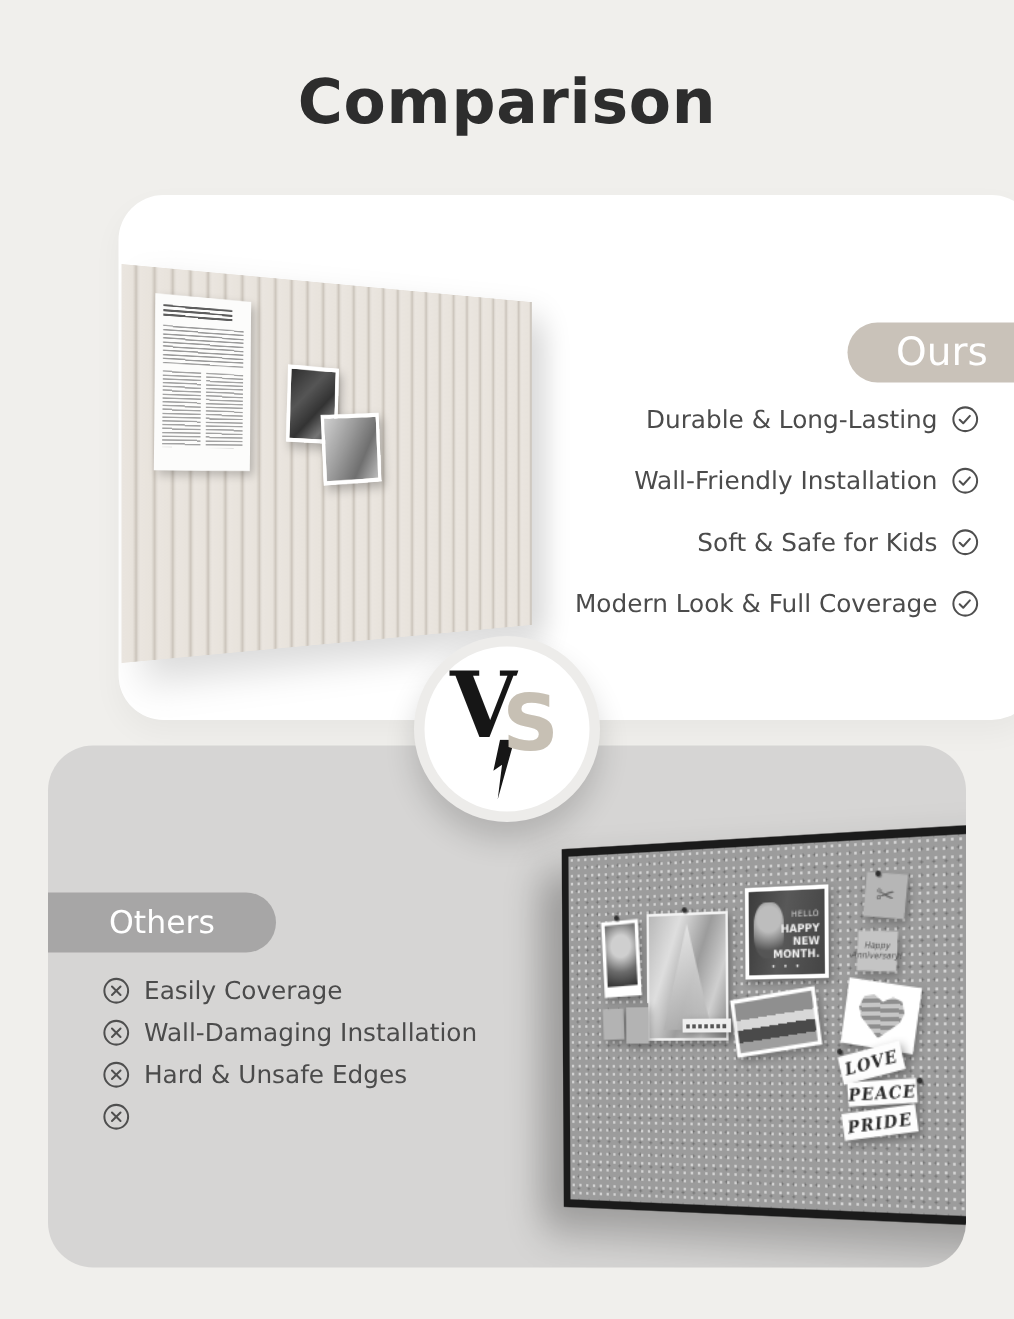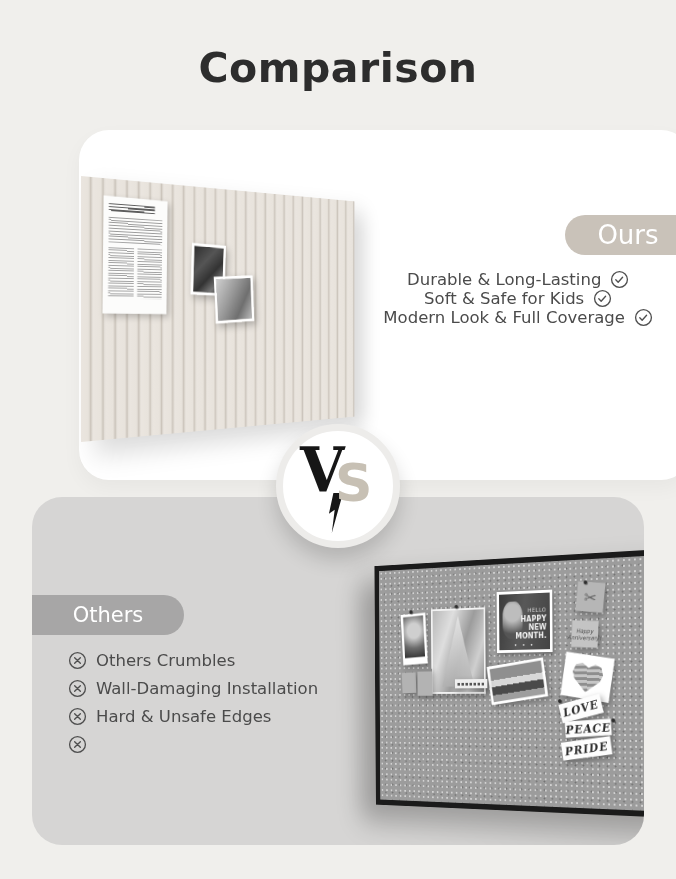--- a/index.html
+++ b/index.html
@@ -26,21 +26,21 @@
   .doc .c{flex:1;height:52px;background:repeating-linear-gradient(180deg,#a3a3a3 0 1px,transparent 1px 2.6px);}
   .photo{position:absolute;border:3px solid #fff;box-shadow:3px 4px 8px rgba(0,0,0,.25);}
   .photo-1{left:128px;top:62px;width:38px;height:50px;transform:rotate(2deg);
     background:linear-gradient(135deg,#2e2e2e 0%,#555 35%,#333 60%,#777 80%,#444 100%);}
   .photo-2{left:158px;top:96px;width:46px;height:46px;transform:rotate(-3deg);
     background:linear-gradient(120deg,#cfcfcf 0%,#9a9a9a 40%,#6f6f6f 70%,#bdbdbd 100%);}
 
   .badge{display:flex;align-items:center;justify-content:center;color:#fff;font-weight:500;}
   .badge-ours{position:absolute;right:0;top:85px;width:126px;height:40px;background:#c9c2b9;
     border-radius:20px 0 0 20px;font-size:26px;}
-  .benefits{position:absolute;right:38px;top:140px;display:flex;flex-direction:column;gap:0;align-items:center;}
+  .benefits{position:absolute;right:38px;top:140px;display:flex;flex-direction:column;gap:22px;align-items:flex-end;}
   .row{display:flex;align-items:center;gap:9px;font-size:16.5px;color:#4b4b4b;height:19px;white-space:nowrap;}
   .row svg{display:block;}
 
   
   .vs-badge{position:absolute;left:276px;top:424px;width:110px;height:110px;border-radius:50%;
     background:#ffffff;border:7px solid #edecea;box-shadow:0 12px 20px rgba(0,0,0,.16);z-index:6;}
   .vs-v{position:absolute;left:17px;top:10px;font-family:"DejaVu Serif","Liberation Serif",serif;
     font-weight:700;font-size:58px;line-height:1;color:#161616;transform:scaleY(1.05);}
   .vs-gap{position:absolute;left:56px;top:4px;width:9px;height:62px;background:#fff;transform:rotate(20deg);}
   .vs-bolt{position:absolute;left:44px;top:62px;width:16px;height:40px;background:#161616;
@@ -128,20 +128,29 @@
       <div class="row">
         <span>Durable &amp; Long-Lasting</span>
         <span>
             <svg width="19" height="19" viewBox="0 0 24 24">
               <circle cx="12" cy="12" r="10" fill="none" stroke="#4f4f4f" stroke-width="1.7"></circle>
               <path d="M7.3 12.4l3 3 5.6-6.2" fill="none" stroke="#4f4f4f" stroke-width="1.7" stroke-linecap="round" stroke-linejoin="round"></path>
             </svg>
           </span>
       </div>
       <div class="row">
+        <span>Wall-Friendly Installation</span>
+        <span>
+            <svg width="19" height="19" viewBox="0 0 24 24">
+              <circle cx="12" cy="12" r="10" fill="none" stroke="#4f4f4f" stroke-width="1.7"></circle>
+              <path d="M7.3 12.4l3 3 5.6-6.2" fill="none" stroke="#4f4f4f" stroke-width="1.7" stroke-linecap="round" stroke-linejoin="round"></path>
+            </svg>
+          </span>
+      </div>
+      <div class="row">
         <span>Soft &amp; Safe for Kids</span>
         <span>
             <svg width="19" height="19" viewBox="0 0 24 24">
               <circle cx="12" cy="12" r="10" fill="none" stroke="#4f4f4f" stroke-width="1.7"></circle>
               <path d="M7.3 12.4l3 3 5.6-6.2" fill="none" stroke="#4f4f4f" stroke-width="1.7" stroke-linecap="round" stroke-linejoin="round"></path>
             </svg>
           </span>
       </div>
       <div class="row">
         <span>Modern Look &amp; Full Coverage</span>
@@ -213,21 +222,21 @@
     </div>
 
     <div class="drawbacks">
       <div class="row">
         <span>
             <svg width="19" height="19" viewBox="0 0 24 24">
               <circle cx="12" cy="12" r="10" fill="none" stroke="#4f4f4f" stroke-width="1.7"></circle>
               <path d="M8.4 8.4l7.2 7.2M15.6 8.4l-7.2 7.2" fill="none" stroke="#4f4f4f" stroke-width="1.7" stroke-linecap="round"></path>
             </svg>
           </span>
-        <span>Others Crumbles</span>
+        <span>Easily Coverage</span>
       </div>
       <div class="row">
         <span>
             <svg width="19" height="19" viewBox="0 0 24 24">
               <circle cx="12" cy="12" r="10" fill="none" stroke="#4f4f4f" stroke-width="1.7"></circle>
               <path d="M8.4 8.4l7.2 7.2M15.6 8.4l-7.2 7.2" fill="none" stroke="#4f4f4f" stroke-width="1.7" stroke-linecap="round"></path>
             </svg>
           </span>
         <span>Wall-Damaging Installation</span>
       </div>

